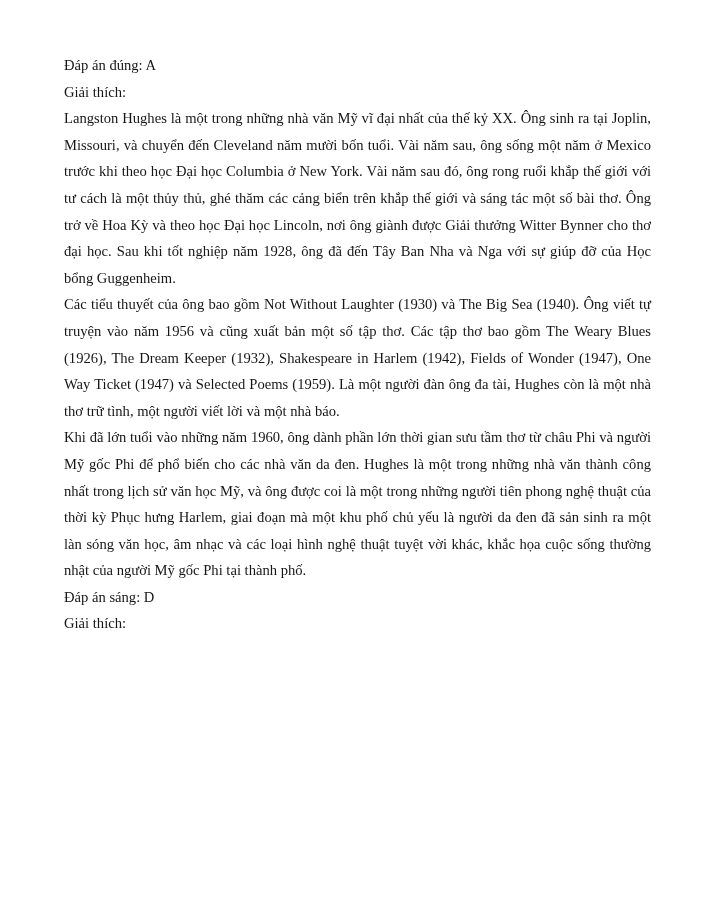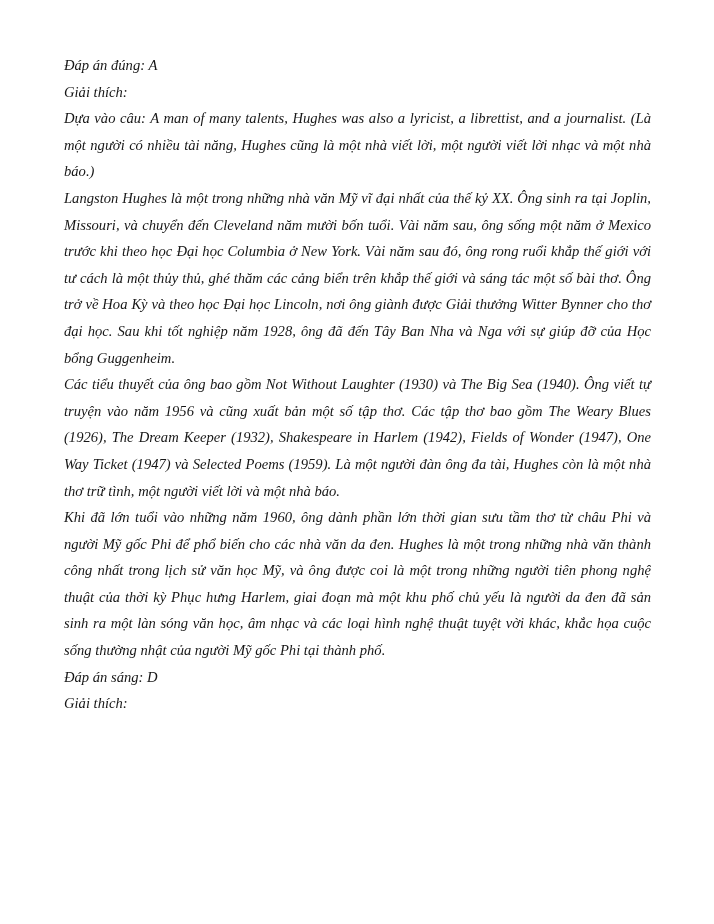--- a/index.html
+++ b/index.html
@@ -12,21 +12,20 @@
     box-sizing: border-box;
     width: 714px;
     height: 924px;
     background: #ffffff;
     padding: 52px 63px 0 64px;
     overflow: hidden;
     font-family: "Liberation Serif", "DejaVu Serif", serif;
     font-size: 14.6px;
     line-height: 26.6px;
     color: #161616;
-    font-style: italic;
   }
   .page p {
     margin: 0;
     padding: 0;
   }
   .just {
     text-align: justify;
     text-justify: inter-word;
   }
   .bold {
@@ -38,21 +37,20 @@
 </style>
 </head>
 <body>
 
 <div class="page">
 
   <p>Đáp án đúng: A</p>
 
   <p>Giải thích:</p>
 
-  <p class="just">Dựa vào câu: A man of many talents, Hughes was also a lyricist, a librettist, and a journalist. (Là một người có nhiều tài năng, Hughes cũng là một nhà viết lời, một người viết lời nhạc và một nhà báo.)</p>
 
 
   <p class="just">Langston Hughes là một trong những nhà văn Mỹ vĩ đại nhất của thế kỷ XX. Ông sinh ra tại Joplin, Missouri, và chuyển đến Cleveland năm mười bốn tuổi. Vài năm sau, ông sống một năm ở Mexico trước khi theo học Đại học Columbia ở New York. Vài năm sau đó, ông rong ruổi khắp thế giới với tư cách là một thủy thủ, ghé thăm các cảng biển trên khắp thế giới và sáng tác một số bài thơ. Ông trở về Hoa Kỳ và theo học Đại học Lincoln, nơi ông giành được Giải thưởng Witter Bynner cho thơ đại học. Sau khi tốt nghiệp năm 1928, ông đã đến Tây Ban Nha và Nga với sự giúp đỡ của Học bổng Guggenheim.</p>
 
   <p class="just">Các tiểu thuyết của ông bao gồm Not Without Laughter (1930) và The Big Sea (1940). Ông viết tự truyện vào năm 1956 và cũng xuất bản một số tập thơ. Các tập thơ bao gồm The Weary Blues (1926), The Dream Keeper (1932), Shakespeare in Harlem (1942), Fields of Wonder (1947), One Way Ticket (1947) và Selected Poems (1959). Là một người đàn ông đa tài, Hughes còn là một nhà thơ trữ tình, một người viết lời và một nhà báo.</p>
 
   <p class="just">Khi đã lớn tuổi vào những năm 1960, ông dành phần lớn thời gian sưu tầm thơ từ châu Phi và người Mỹ gốc Phi để phổ biến cho các nhà văn da đen. Hughes là một trong những nhà văn thành công nhất trong lịch sử văn học Mỹ, và ông được coi là một trong những người tiên phong nghệ thuật của thời kỳ Phục hưng Harlem, giai đoạn mà một khu phố chủ yếu là người da đen đã sản sinh ra một làn sóng văn học, âm nhạc và các loại hình nghệ thuật tuyệt vời khác, khắc họa cuộc sống thường nhật của người Mỹ gốc Phi tại thành phố.</p>
 
 
 

